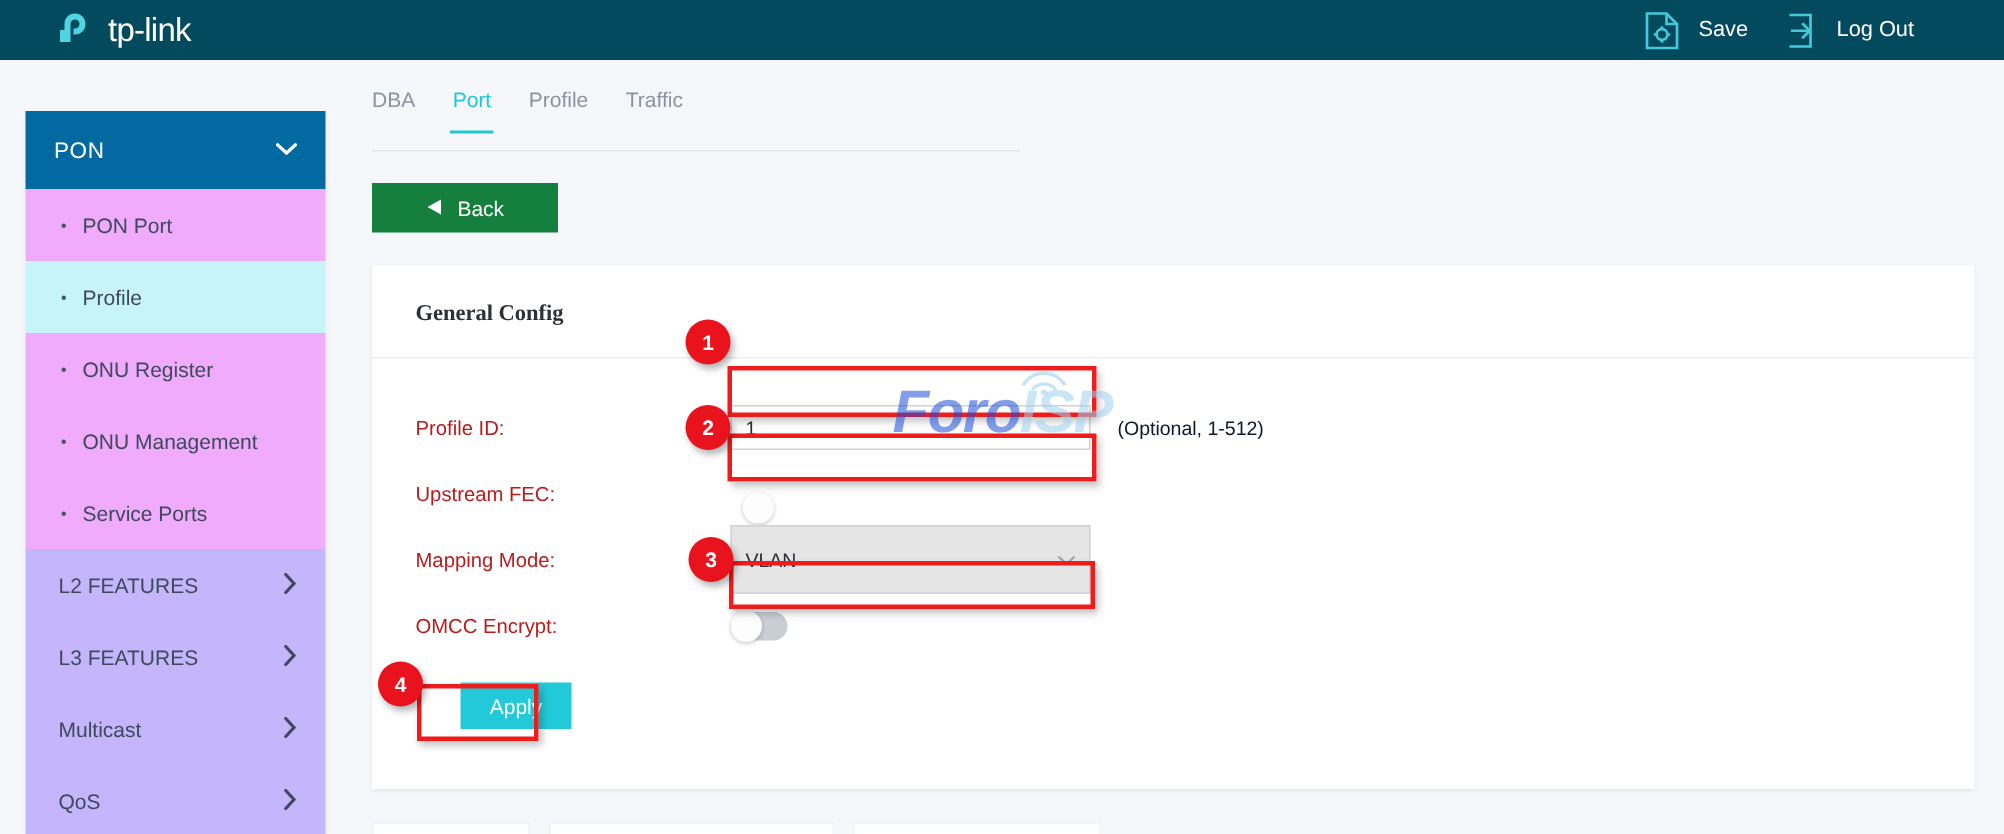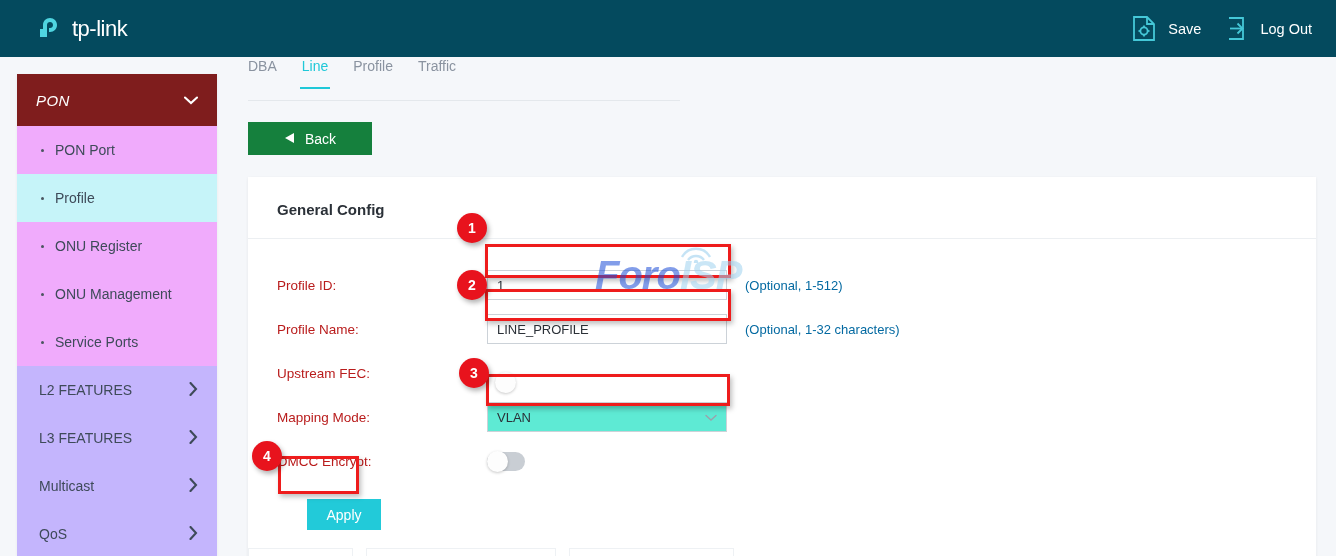--- a/index.html
+++ b/index.html
@@ -6,45 +6,45 @@
   html, body {
     width: 1336px; height: 556px;
     font-family: "Liberation Sans", sans-serif;
     background: #f5f7fa;
     overflow: hidden;
   }
 
   
   #topbar {
     position: absolute; left: 0; top: 0;
-    width: 1336px; height: 57px;
+    width: 1336px; height: 40px;
     background: #044a5e;
     display: flex; align-items: center;
   }
   #logo-wrap { display: flex; align-items: center; margin-left: 35px; gap: 7px; }
   #logo-mark { width: 30px; height: 30px; position: relative; }
   #topbar-actions {
-    margin-left: auto; margin-right: 24px;
+    margin-left: auto; margin-right: 60px;
     display: flex; align-items: center; gap: 22px;
   }
   .tb-action { display: flex; align-items: center; gap: 11px; cursor: pointer; }
   .tb-action span.lbl { color: #ffffff; font-size: 14.5px; }
   .tb-icon { width: 26px; height: 27px; position: relative; }
 
   
   #sidebar {
     position: absolute; left: 17px; top: 74px;
     width: 200px; height: 482px;
     background: #fbfdfe;
     box-shadow: 0 1px 3px rgba(0,0,0,.06);
   }
   #pon-header {
-    height: 52px; background: #7f1d1d;
+    height: 52px; background: #0369a1;
     display: flex; align-items: center;
-    padding: 0 19px; cursor: pointer; font-style: italic;
+    padding: 0 19px; cursor: pointer;
   }
   #pon-header .ttl { color: #fff; font-size: 15px; letter-spacing: .4px; }
   #pon-header .chev { margin-left: auto; }
   .sub-item {
     height: 48px; display: flex; align-items: center;
     padding-left: 24px; cursor: pointer; background: #f0abfc;
     font-size: 14px; color: #3e4a59;
   }
   .sub-item .dot {
     width: 3px; height: 3px; border-radius: 50%;
@@ -77,44 +77,44 @@
     font-size: 14px; font-family: inherit; cursor: pointer;
     display: flex; align-items: center; justify-content: center; gap: 10px;
   }
   #card {
     margin: 22px 0 0 14px; width: 1068px; min-height: 348px;
     background: #fff; box-shadow: 0 1px 3px rgba(0,0,0,.07);
     position: relative;
   }
   #card-title {
     font-size: 15px; font-weight: bold; color: #2b3138;
-    padding: 24px 0 20px 29px; border-bottom: 1px solid #eceff2;
+    padding: 24px 0 20px 29px; border-bottom: 1px solid #eceff2; font-family: Liberation Serif, serif;
   }
   #form { padding: 24px 0 0 29px; position: relative; }
   .frow { display: flex; align-items: center; height: 44px; position: relative; }
   .flabel { width: 210px; font-size: 13.5px; color: #b91c1c; flex: none; }
   .finput {
     width: 240px; height: 30px; border: 1px solid #ccd2d8;
     font-size: 13px; padding: 0 9px; color: #2b3138;
     font-family: inherit; background: #fff; outline: none;
   }
-  .fhint { font-size: 13px; color: #0369a1; margin-left: 18px; }
+  .fhint { font-size: 13px; color: #0f172a; margin-left: 18px; }
   .toggle {
     width: 38px; height: 19px; border-radius: 10px;
     background: #c9ced4; position: relative; cursor: pointer; flex: none;
   }
   .toggle .knob {
     position: absolute; left: 0px; top: -1px;
     width: 21px; height: 21px; border-radius: 50%;
     background: #fdfdfd; box-shadow: 0 1px 3px rgba(0,0,0,.22);
   }
   .fselect {
-    width: 240px; height: 30px; border: 1px solid #ccd2d8;
+    width: 240px; height: 46px; border: 1px solid #ccd2d8;
     font-size: 13px; padding: 0 9px; color: #2b3138;
-    background: #5eead4; display: flex; align-items: center; cursor: pointer;
+    background: #e5e5e5; display: flex; align-items: center; cursor: pointer;
   }
   .fselect .chev { margin-left: auto; }
   #apply-btn {
     margin: 16px 0 40px 30px; width: 74px; height: 31px;
     background: #22cad9; color: #fff; border: none;
     font-size: 14px; font-family: inherit; cursor: pointer;
   }
   #bottom-strip {
     position: absolute; left: 248px; top: 548px; width: 1068px; height: 8px;
     display: flex; gap: 13px;
@@ -252,21 +252,21 @@
           <path d="M1.5 1l5.5 6-5.5 6" fill="none" stroke="#3e4a59" stroke-width="2.1" stroke-linecap="round"></path>
         </svg>
     </span>
   </div>
 </div>
 
 <div id="content">
 
   <div id="tabs">
     <div class="tab">DBA</div>
-    <div class="tab active">Line</div>
+    <div class="tab active">Port</div>
     <div class="tab">Profile</div>
     <div class="tab">Traffic</div>
   </div>
 
   <button id="back-btn">
     <span>
       <svg width="11" height="12" viewBox="0 0 11 12">
           <path d="M10 1L1 6l9 5z" fill="#fff"></path>
         </svg>
     </span>
@@ -277,25 +277,20 @@
     <div id="card-title">General Config</div>
 
     <div id="form">
 
       <div class="frow">
         <span class="flabel">Profile ID:</span>
         <input class="finput" type="text" value="1" style="">
         <span class="fhint">(Optional, 1-512)</span>
       </div>
 
-      <div class="frow">
-        <span class="flabel">Profile Name:</span>
-        <input class="finput" type="text" value="LINE_PROFILE" style="">
-        <span class="fhint">(Optional, 1-32 characters)</span>
-      </div>
 
       <div class="frow">
         <span class="flabel">Upstream FEC:</span>
         <span style="margin-left:8px;">
           <span class="toggle">
             <span class="knob"></span>
           </span>
         </span>
       </div>
 

